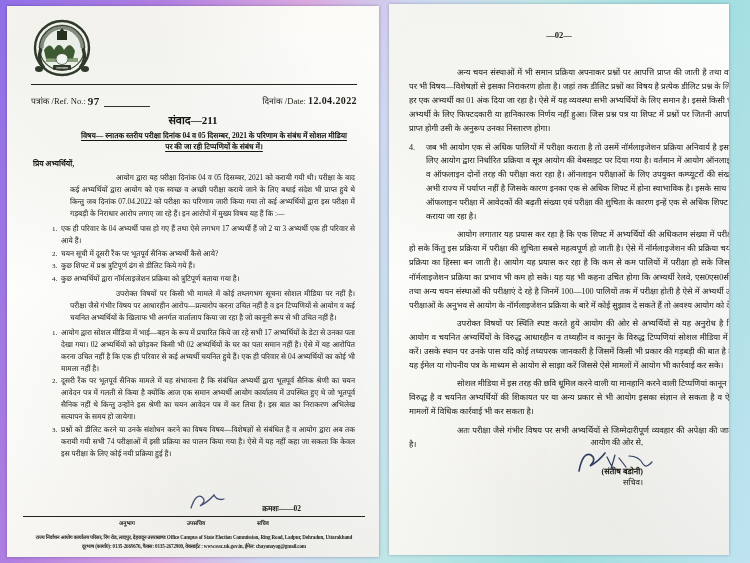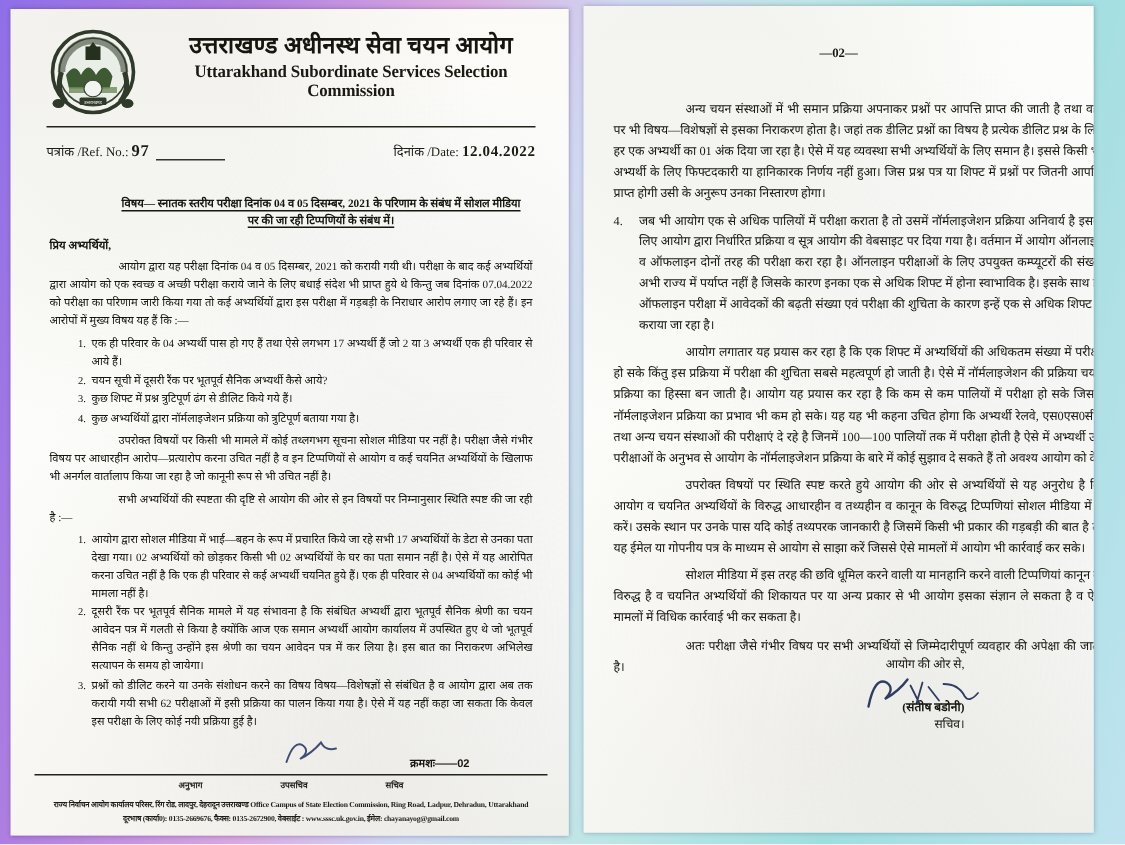--- a/index.html
+++ b/index.html
@@ -64,26 +64,26 @@
     color:#16160f;line-height:1.5;}
   .subject u{text-decoration:underline;text-underline-offset:1.5px;margin-left:38px;}
 
   .salute{position:absolute;left:26px;top:152px;
     font-family:"Liberation Serif", serif;font-size:7.6px;font-weight:bold;color:#16160f;}
 
   .body{position:absolute;left:26px;right:24px;top:166px;
     font-family:"Liberation Serif", serif;font-size:7.4px;color:#16160f;
     line-height:1.62;text-align:justify;}
   .body p{margin:0 0 3px 0;}
-  .body p.ind{text-indent:46px;}
+  .body p.ind{text-indent:46px;margin-left:37px;}
   .olist{margin:1px 0 3px 0;padding-left:26px;}
   .olist li{margin:0 0 1px 0;padding-left:2px;line-height:1.6;}
   .olist li::marker{font-size:7px;}
-  .tiny-k{position:absolute;right:66px;bottom:44px;
-    font-family:Liberation Sans, sans-serif;font-size:7.4px;font-weight:bold;color:#16160f;}
+  .tiny-k{position:absolute;right:78px;bottom:44px;
+    font-family:Liberation Serif, serif;font-size:7.4px;font-weight:bold;color:#16160f;}
 
   .sig-scribble{position:absolute;left:180px;bottom:46px;width:46px;height:20px;opacity:.82;}
 
   .rule2{position:absolute;left:16px;right:14px;bottom:40px;height:0;border-top:1.5px solid #23231a;}
   .footer-labels{position:absolute;left:16px;right:14px;bottom:28px;height:10px;
     font-family:"Liberation Serif", serif;font-size:5.6px;font-weight:bold;color:#1d1d16;
     display:flex;justify-content:center;gap:52px;}
   .footer-addr{position:absolute;left:10px;right:8px;bottom:17px;text-align:center;
     font-family:"Liberation Serif", serif;font-size:5.1px;font-weight:bold;color:#1d1d16;
     white-space:nowrap;letter-spacing:-.15px;}
@@ -130,61 +130,57 @@
             <ellipse cx="56" cy="51" rx="4" ry="3" fill="#2f3a2a"></ellipse>
             <rect x="28" y="13" width="10" height="9" fill="#26301f"></rect>
             <path d="M33 10 l3 4 h-6z" fill="#26301f"></path>
             <path d="M15 32 q6 -9 10 0 q5 -10 10 0 q6 -10 11 1 l-2 8 h-27z" fill="#3e5a33"></path>
             <path d="M17 40 h32 v4 h-32z" fill="#6e8a5e" opacity=".8"></path>
             <ellipse cx="33" cy="41" rx="6" ry="5.5" fill="#f2f4ef" stroke="#3a4433" stroke-width=".8"></ellipse>
             <rect x="24" y="47" width="18" height="5" rx="1" fill="#2f3a2a"></rect>
             <text x="33" y="51.4" font-size="3.2" fill="#e9eee6" text-anchor="middle" font-family="Liberation Serif, serif">उत्तराखण्ड</text>
           </svg>
         </div>
-        <div class="lh-text">
-          <div class="lh-hi">उत्तराखण्ड अधीनस्थ सेवा चयन आयोग</div>
-          <div class="lh-en">Uttarakhand Subordinate Services Selection Commission</div>
-        </div>
       </div>
       <div class="rule1"></div>
 
       <div class="refrow">
         <span class="refleft">
           <span>पत्रांक /Ref. No.:</span>
           <span class="val">97</span>
           <span class="uline"></span>
         </span>
         <span class="refright">
           <span>दिनांक /Date:</span>
           <span class="val">12.04.2022</span>
         </span>
       </div>
 
+      <div class="samvad">संवाद—211</div>
 
       <div class="subject">
         <u>विषय— स्नातक स्तरीय परीक्षा दिनांक 04 व 05 दिसम्बर, 2021 के परिणाम के संबंध में सोशल मीडिया</u><br>
         <u>पर की जा रही टिप्पणियों के संबंध में।</u>
       </div>
 
       <div class="salute">प्रिय अभ्यर्थियों,</div>
 
       <div class="body">
         <p class="ind">आयोग द्वारा यह परीक्षा दिनांक 04 व 05 दिसम्बर, 2021 को करायी गयी थी। परीक्षा के बाद कई अभ्यर्थियों द्वारा आयोग को एक स्वच्छ व अच्छी परीक्षा कराये जाने के लिए बधाई संदेश भी प्राप्त हुये थे किन्तु जब दिनांक 07.04.2022 को परीक्षा का परिणाम जारी किया गया तो कई अभ्यर्थियों द्वारा इस परीक्षा में गड़बड़ी के निराधार आरोप लगाए जा रहे हैं। इन आरोपों में मुख्य विषय यह हैं कि :—</p>
         <ol class="olist">
           <li>एक ही परिवार के 04 अभ्यर्थी पास हो गए हैं तथा ऐसे लगभग 17 अभ्यर्थी हैं जो 2 या 3 अभ्यर्थी एक ही परिवार से आये हैं।</li>
           <li>चयन सूची में दूसरी रैंक पर भूतपूर्व सैनिक अभ्यर्थी कैसे आये?</li>
           <li>कुछ शिफ्ट में प्रश्न त्रुटिपूर्ण ढंग से डीलिट किये गये हैं।</li>
           <li>कुछ अभ्यर्थियों द्वारा नॉर्मलाइजेशन प्रक्रिया को त्रुटिपूर्ण बताया गया है।</li>
         </ol>
         <p class="ind">उपरोक्त विषयों पर किसी भी मामले में कोई तथ्लगभग सूचना सोशल मीडिया पर नहीं है। परीक्षा जैसे गंभीर विषय पर आधारहीन आरोप—प्रत्यारोप करना उचित नहीं है व इन टिप्पणियों से आयोग व कई चयनित अभ्यर्थियों के खिलाफ भी अनर्गल वार्तालाप किया जा रहा है जो कानूनी रूप से भी उचित नहीं है।</p>
-        <p class="ind">सभी अभ्यर्थियों की स्पष्टता की दृष्टि से आयोग की ओर से इन विषयों पर निम्नानुसार स्थिति स्पष्ट की जा रही है :—</p>
         <ol class="olist">
           <li>आयोग द्वारा सोशल मीडिया में भाई—बहन के रूप में प्रचारित किये जा रहे सभी 17 अभ्यर्थियों के डेटा से उनका पता देखा गया। 02 अभ्यर्थियों को छोड़कर किसी भी 02 अभ्यर्थियों के घर का पता समान नहीं है। ऐसे में यह आरोपित करना उचित नहीं है कि एक ही परिवार से कई अभ्यर्थी चयनित हुये हैं। एक ही परिवार से 04 अभ्यर्थियों का कोई भी मामला नहीं है।</li>
           <li>दूसरी रैंक पर भूतपूर्व सैनिक मामले में यह संभावना है कि संबंधित अभ्यर्थी द्वारा भूतपूर्व सैनिक श्रेणी का चयन आवेदन पत्र में गलती से किया है क्योंकि आज एक समान अभ्यर्थी आयोग कार्यालय में उपस्थित हुए थे जो भूतपूर्व सैनिक नहीं थे किन्तु उन्होंने इस श्रेणी का चयन आवेदन पत्र में कर लिया है। इस बात का निराकरण अभिलेख सत्यापन के समय हो जायेगा।</li>
-          <li>प्रश्नों को डीलिट करने या उनके संशोधन करने का विषय विषय—विशेषज्ञों से संबंधित है व आयोग द्वारा अब तक करायी गयी सभी 62 परीक्षाओं में इसी प्रक्रिया का पालन किया गया है। ऐसे में यह नहीं कहा जा सकता कि केवल इस परीक्षा के लिए कोई नयी प्रक्रिया हुई है।</li>
+          <li>प्रश्नों को डीलिट करने या उनके संशोधन करने का विषय विषय—विशेषज्ञों से संबंधित है व आयोग द्वारा अब तक करायी गयी सभी 74 परीक्षाओं में इसी प्रक्रिया का पालन किया गया है। ऐसे में यह नहीं कहा जा सकता कि केवल इस परीक्षा के लिए कोई नयी प्रक्रिया हुई है।</li>
         </ol>
       </div>
 
       <svg class="sig-scribble" viewBox="0 0 46 20">
         <path d="M4 17 q5 -15 11 -11 q5 4 -2 9 q8 -4 14 -11 q3 6 10 4" fill="none" stroke="#1b2a5a" stroke-width="1.3" stroke-linecap="round"></path>
       </svg>
       <div class="tiny-k">क्रमशः——02</div>
 
       <div class="rule2"></div>
       <div class="footer-labels">

